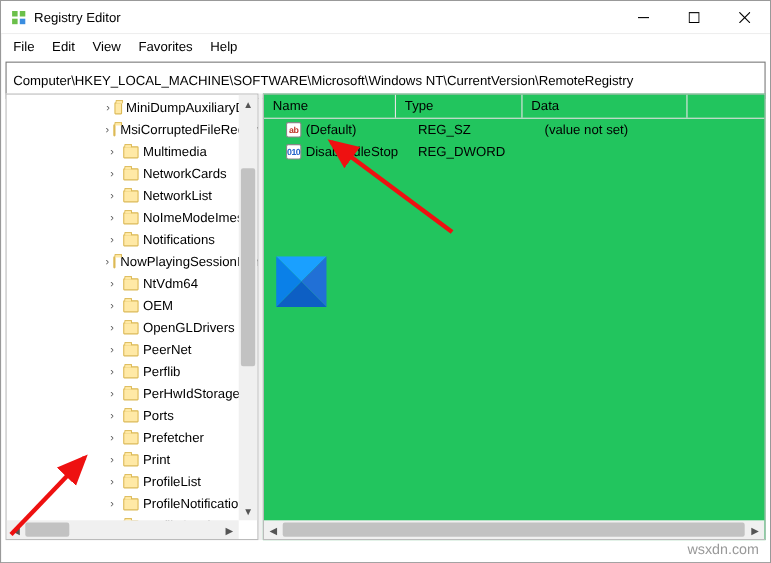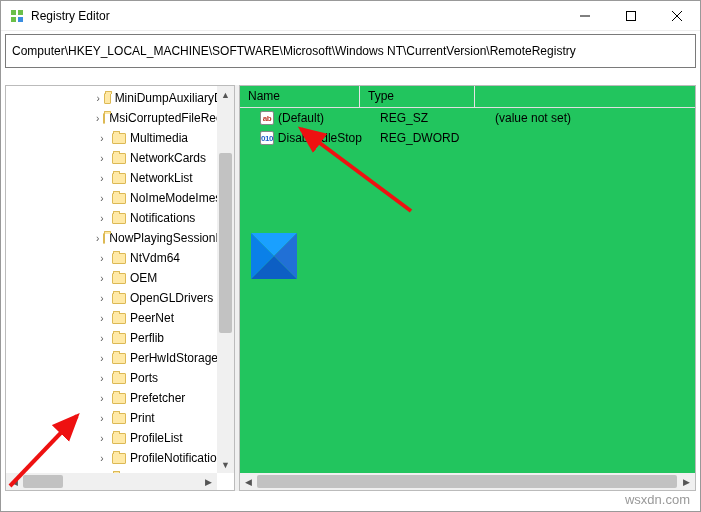--- a/index.html
+++ b/index.html
@@ -72,20 +72,27 @@
       </div>
       <div class="win-btn">
         <svg width="10" height="10">
             <line x1="0" y1="0" x2="10" y2="10" stroke="#000" stroke-width="1"></line>
             <line x1="10" y1="0" x2="0" y2="10" stroke="#000" stroke-width="1"></line>
           </svg>
       </div>
     </div>
   </div>
 
+  <div class="menubar">
+    <span class="menu-item">File</span>
+    <span class="menu-item">Edit</span>
+    <span class="menu-item">View</span>
+    <span class="menu-item">Favorites</span>
+    <span class="menu-item">Help</span>
+  </div>
 
   <div class="addressbar">
     <span>Computer\HKEY_LOCAL_MACHINE\SOFTWARE\Microsoft\Windows NT\CurrentVersion\RemoteRegistry</span>
   </div>
 
   <div class="workarea">
 
     <div class="tree-pane">
       <div class="tree-content" id="tree-content">
           <div class="tree-item" style="padding-left: 90px;">
@@ -205,20 +212,21 @@
         <div class="scroll-btn">▶</div>
       </div>
     </div>
 
     <div class="splitter"></div>
 
     <div class="list-pane">
       <div class="list-header">
         <div class="list-header-cell col-name">Name</div>
         <div class="list-header-cell col-type">Type</div>
+        <div class="list-header-cell col-data">Data</div>
       </div>
       <div id="list-body">
           <div class="list-row">
             <div class="list-cell col-name">
               <span class="val-icon sz">ab</span>
               <span>(Default)</span>
             </div>
             <div class="list-cell col-type">REG_SZ</div>
             <div class="list-cell col-data">(value not set)</div>
           </div>

